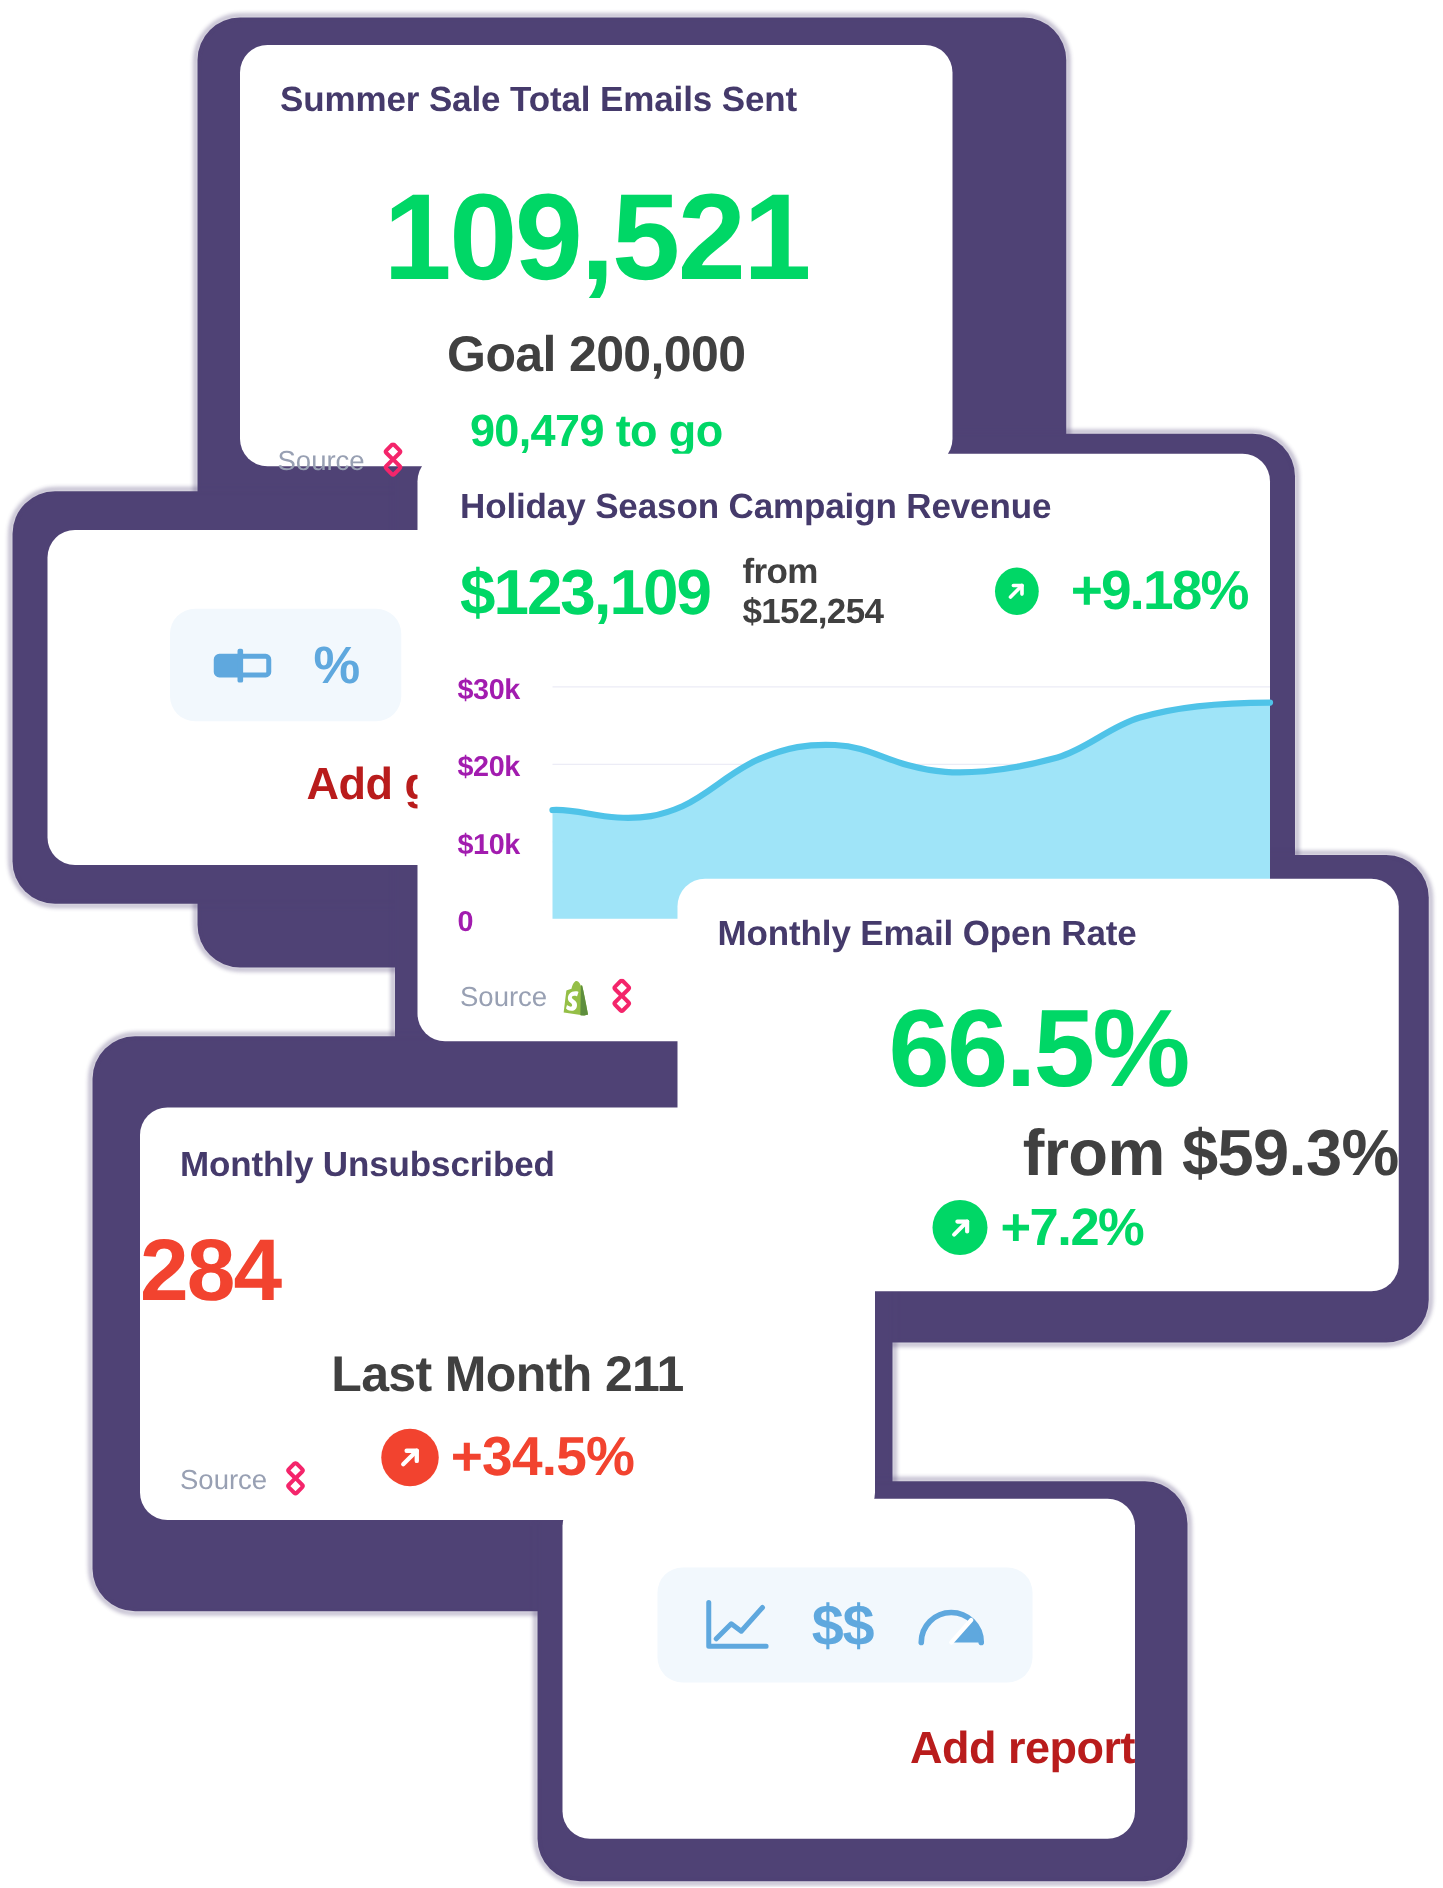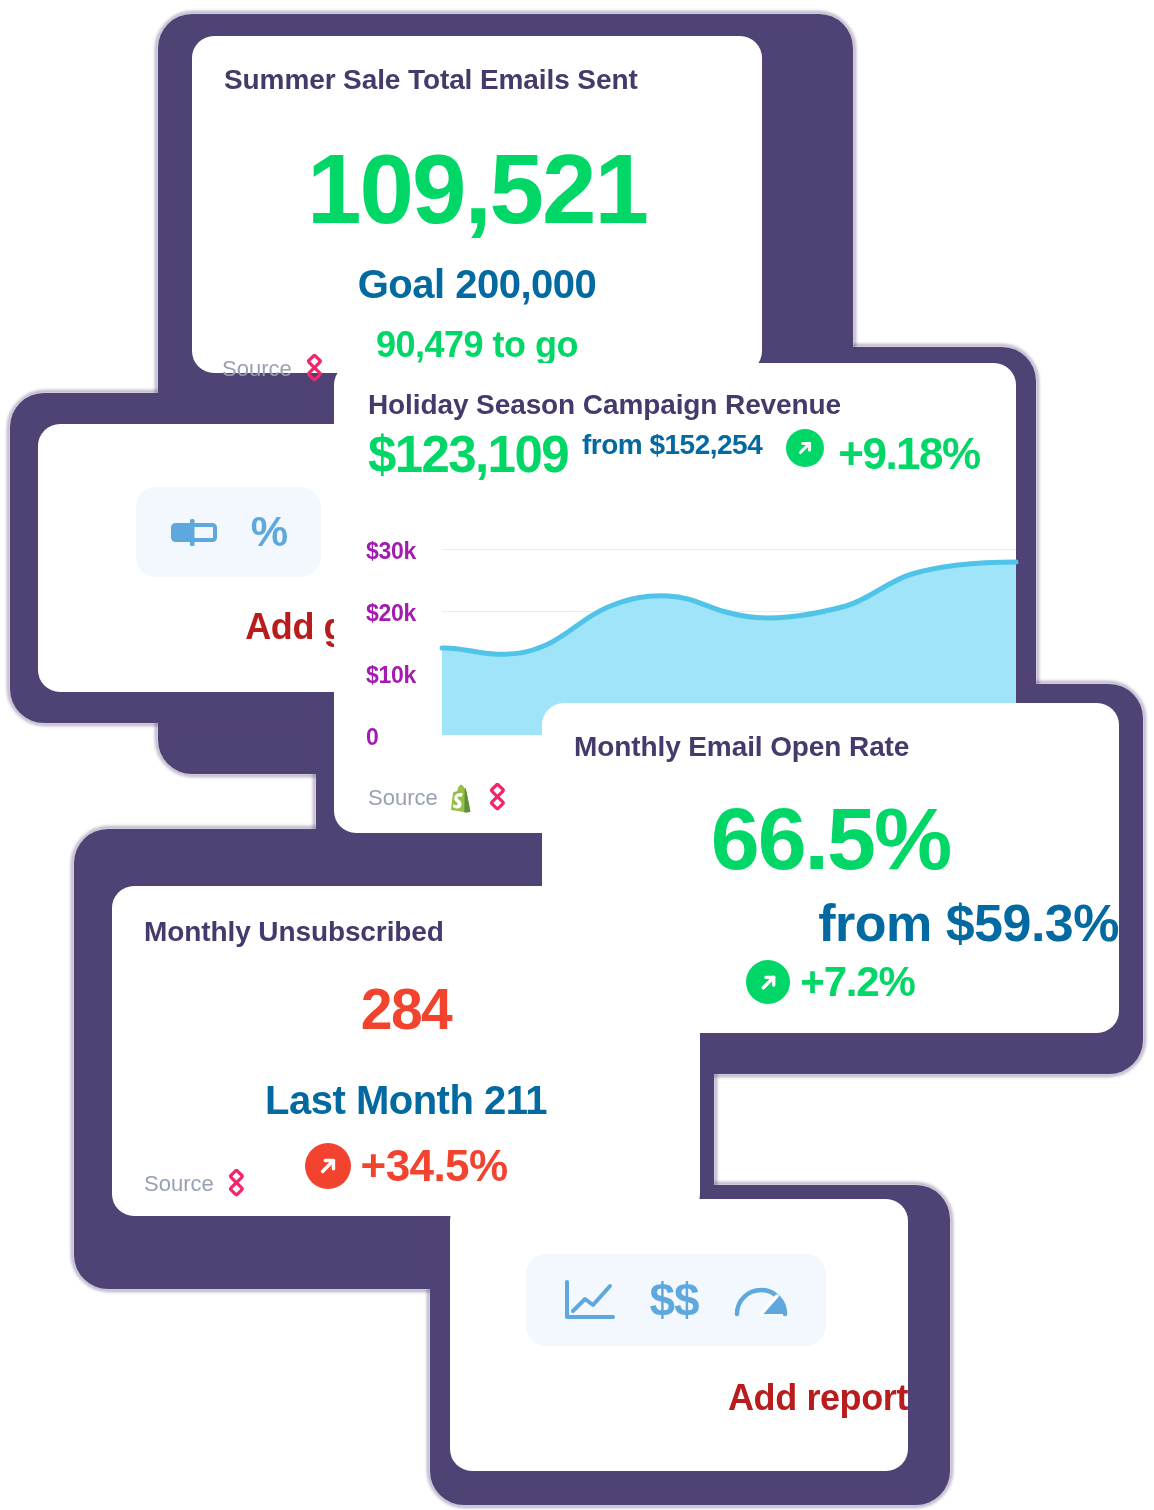--- a/index.html
+++ b/index.html
@@ -55,21 +55,21 @@
     letter-spacing: -2px;
     line-height: 1;
   }
   .big-red {
     color: #F2432F;
     font-weight: 700;
     letter-spacing: -1.5px;
     line-height: 1;
   }
   .sub-purple {
-    color: #0369a1;
+    color: #404040;
     font-weight: 700;
     letter-spacing: -0.5px;
   }
   .green-text {
     color: #00D766;
     font-weight: 700;
     letter-spacing: -0.5px;
   }
   .red-text {
     color: #F2432F;
@@ -181,21 +181,21 @@
       <span style="color:#5FA8DE; font-size:42px; font-weight:700; line-height:1;">%</span>
     </div>
 
     <div class="add-link" style="left:0; right:0; top:182px; font-size:36px;">Add goal</div>
   </div>
 
   <div class="card" style="left:334px; top:363px; width:682px; height:470px;">
 
     <div class="card-title" style="position:absolute; left:34px; top:26px; font-size:28px;">Holiday Season Campaign Revenue</div>
 
-    <div style="position:absolute; left:34px; top:66px; right:18px; display:flex; gap:14px;">
+    <div style="position:absolute; left:34px; top:78px; right:18px; display:flex; align-items:center; gap:26px;">
       <span class="big-green" style="font-size:51px; letter-spacing:-1.6px;">$123,109</span>
       <span class="sub-purple" style="font-size:28px;">from $152,254</span>
       <span class="arrow-badge" style="background:#00D766; width:38px; height:38px; margin-left:10px;">
         <svg width="22" height="22" viewBox="0 0 24 24" aria-hidden="true">
           <path d="M7 17 L17 7" stroke="#ffffff" stroke-width="3.2" stroke-linecap="round"></path>
           <path d="M9.5 7 H17 V14.5" stroke="#ffffff" stroke-width="3.2" stroke-linecap="round" stroke-linejoin="round" fill="none"></path>
         </svg>
       </span>
       <span class="green-text" style="font-size:44px; letter-spacing:-1.5px;">+9.18%</span>
     </div>
@@ -279,21 +279,21 @@
             <rect x="9.5" y="16.4" width="9.6" height="9.6" rx="1.6" transform="rotate(45 14.3 21.2)"></rect>
           </g>
         </svg>
       </span>
     </div>
   </div>
 
   <div class="card" style="left:112px; top:886px; width:588px; height:330px;">
     <div class="card-title" style="position:absolute; left:32px; top:30px; font-size:28px;">Monthly Unsubscribed</div>
 
-    <div class="big-red" style="position:absolute; left:0; right:0; top:95px; text-align:center; font-size:57px;">284</div>
+    <div class="big-red" style="position:absolute; left:0; right:0; top:95px; font-size:70px;">284</div>
 
     <div class="sub-purple" style="position:absolute; left:0; right:0; top:192px; text-align:center; font-size:40px;">Last Month 211</div>
 
     <div style="position:absolute; left:0; right:0; top:255px; display:flex;
                 align-items:center; justify-content:center; gap:10px;">
       <span class="arrow-badge" style="background:#F2432F; width:46px; height:46px;">
         <svg width="26" height="26" viewBox="0 0 24 24" aria-hidden="true">
           <path d="M7 17 L17 7" stroke="#ffffff" stroke-width="3.2" stroke-linecap="round"></path>
           <path d="M9.5 7 H17 V14.5" stroke="#ffffff" stroke-width="3.2" stroke-linecap="round" stroke-linejoin="round" fill="none"></path>
         </svg>

